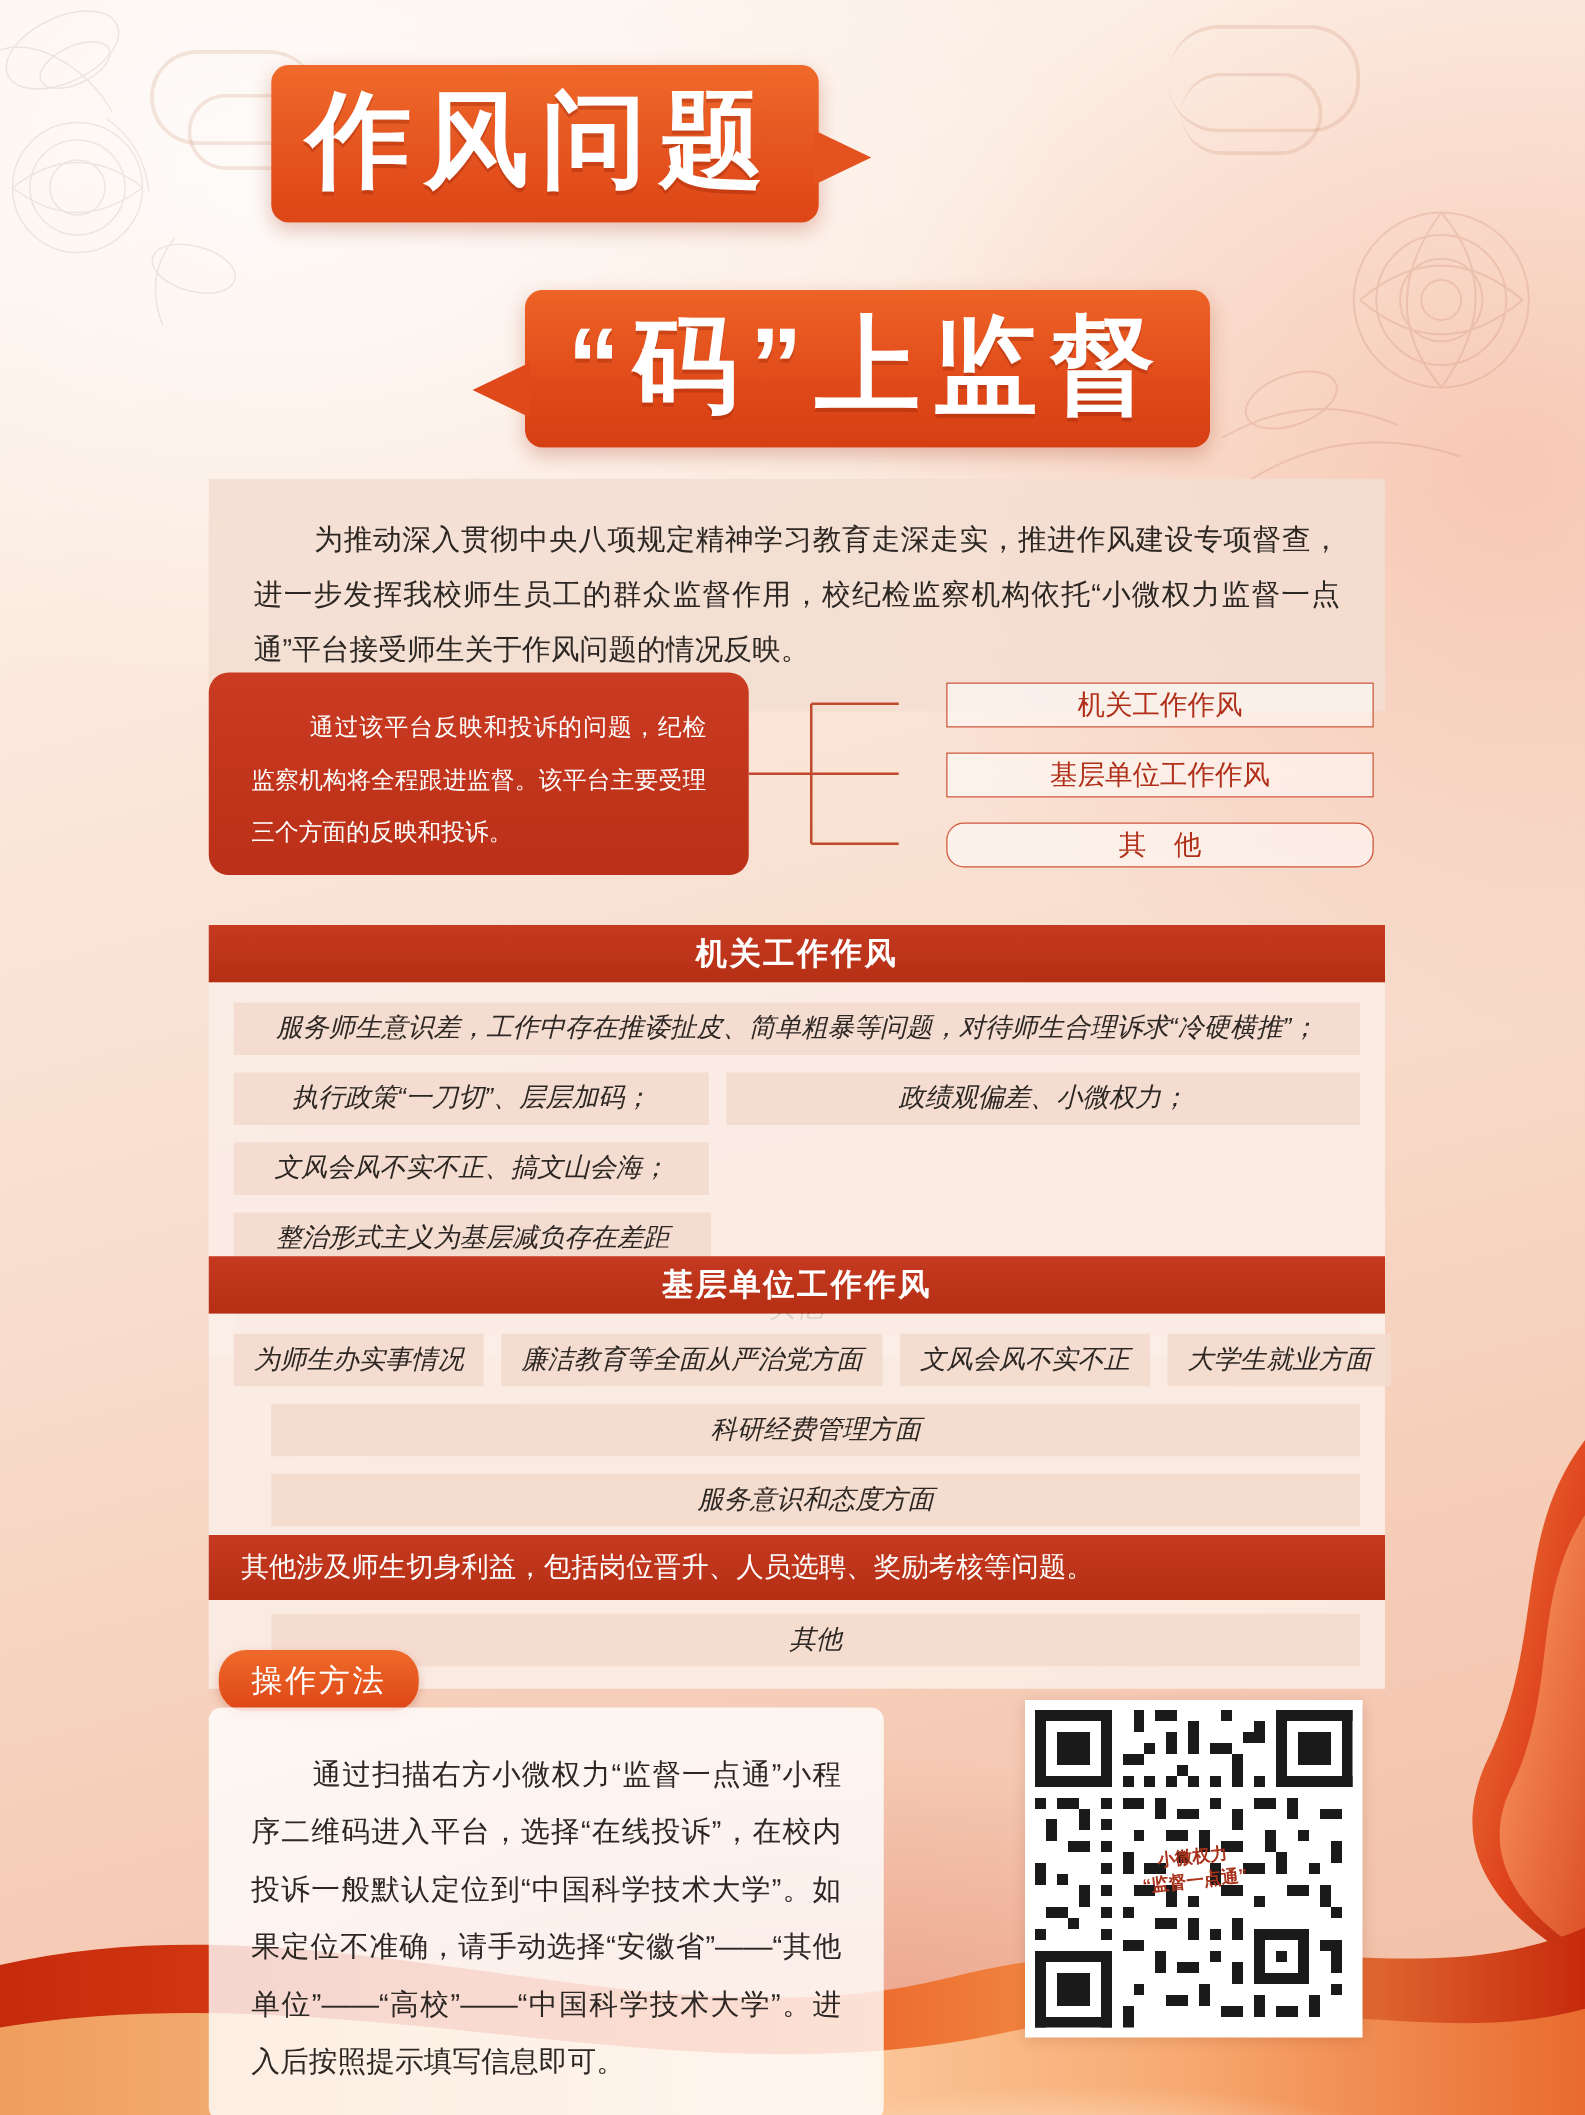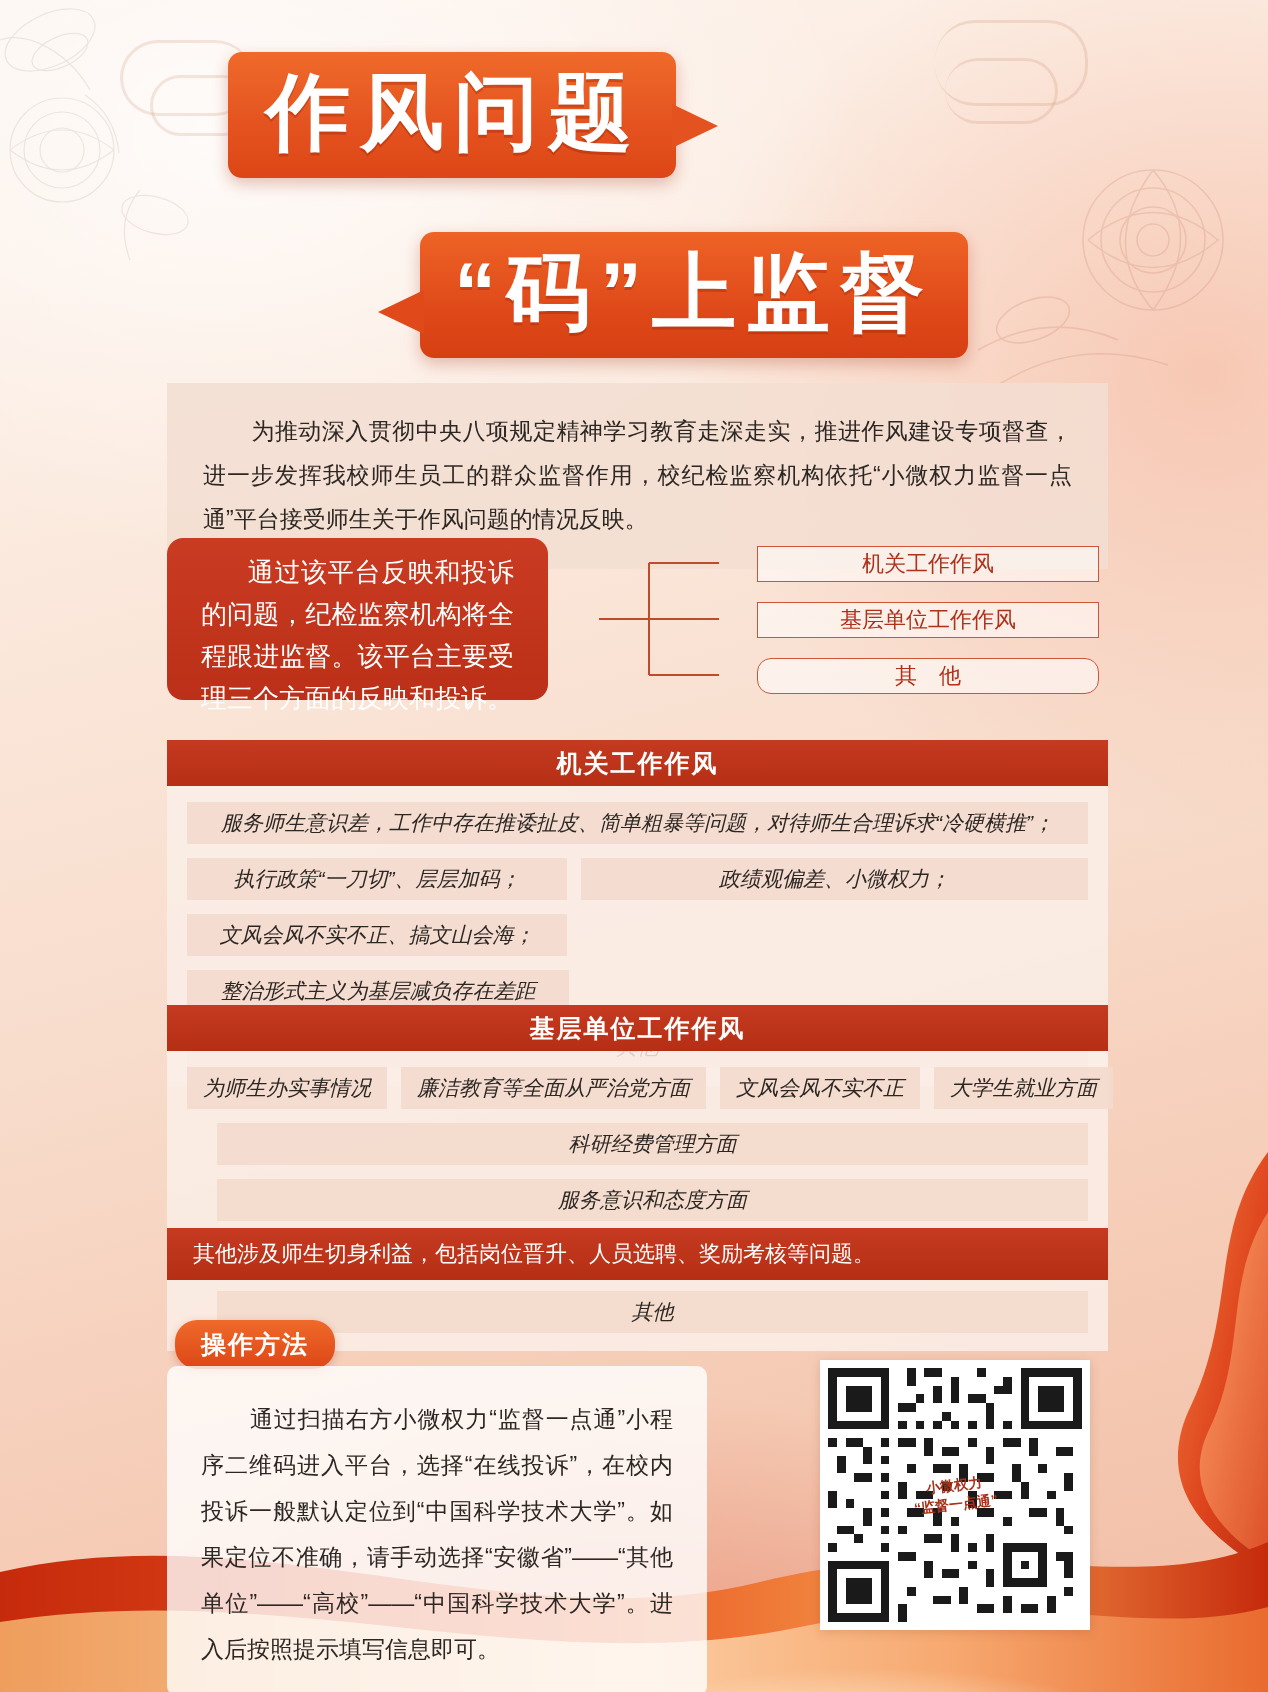--- a/index.html
+++ b/index.html
@@ -79,22 +79,22 @@
   }
   .title-band .txt {
     display: block;
     color: #fff;
     font-weight: 700;
     letter-spacing: 10px;
     text-shadow: 0 3px 0 rgba(150,35,10,0.35);
   }
   .title-1 {
     position: absolute;
-    left: 228px; top: 0;
-    padding: 16px 34px 22px 38px;
+    left: 217px; top: 0;
+    padding: 16px 34px 22px 28px;
   }
   .title-1 .txt { font-size: 84px; line-height: 1.05; }
   .title-1::after {
     content: "";
     position: absolute;
     right: -42px; top: 52px;
     border-left: 46px solid #e4521f;
     border-top: 22px solid transparent;
     border-bottom: 22px solid transparent;
   }
@@ -132,28 +132,28 @@
   
   .flow {
     position: absolute;
     left: 167px; top: 538px;
     width: 941px;
     height: 160px;
   }
   .flow-left {
     position: absolute;
     left: 0; top: 0;
-    width: 381px; height: 162px;
+    width: 432px; height: 162px;
     background: linear-gradient(180deg,#c93c22 0%, #bc2f18 100%);
     border-radius: 16px;
     color: #fff;
-    font-size: 26px;
+    font-size: 19px;
     line-height: 42px;
     box-sizing: border-box;
-    padding: 13px 34px;
+    padding: 24px 34px;
     text-align: justify;
   }
   .flow-left .indent { display:inline-block; width: 46px; }
   .flow-lines {
     position: absolute;
     left: 432px; top: 0;
     width: 122px; height: 162px;
   }
   .flow-items {
     position: absolute;
@@ -233,21 +233,21 @@
     box-sizing: border-box;
   }
 
   
   .op-tag {
     position: absolute;
     left: 175px; top: 1320px;
     background: linear-gradient(180deg,#ef6a2a 0%, #dd4616 100%);
     color: #fff;
     font-size: 25px;
-    font-weight: 700;
+    font-weight: 400;
     letter-spacing: 2px;
     padding: 8px 26px;
     border-radius: 22px;
     box-shadow: 0 3px 8px rgba(160,40,10,0.25);
   }
   .op-box {
     position: absolute;
     left: 167px; top: 1366px;
     width: 540px;
     min-height: 264px;

